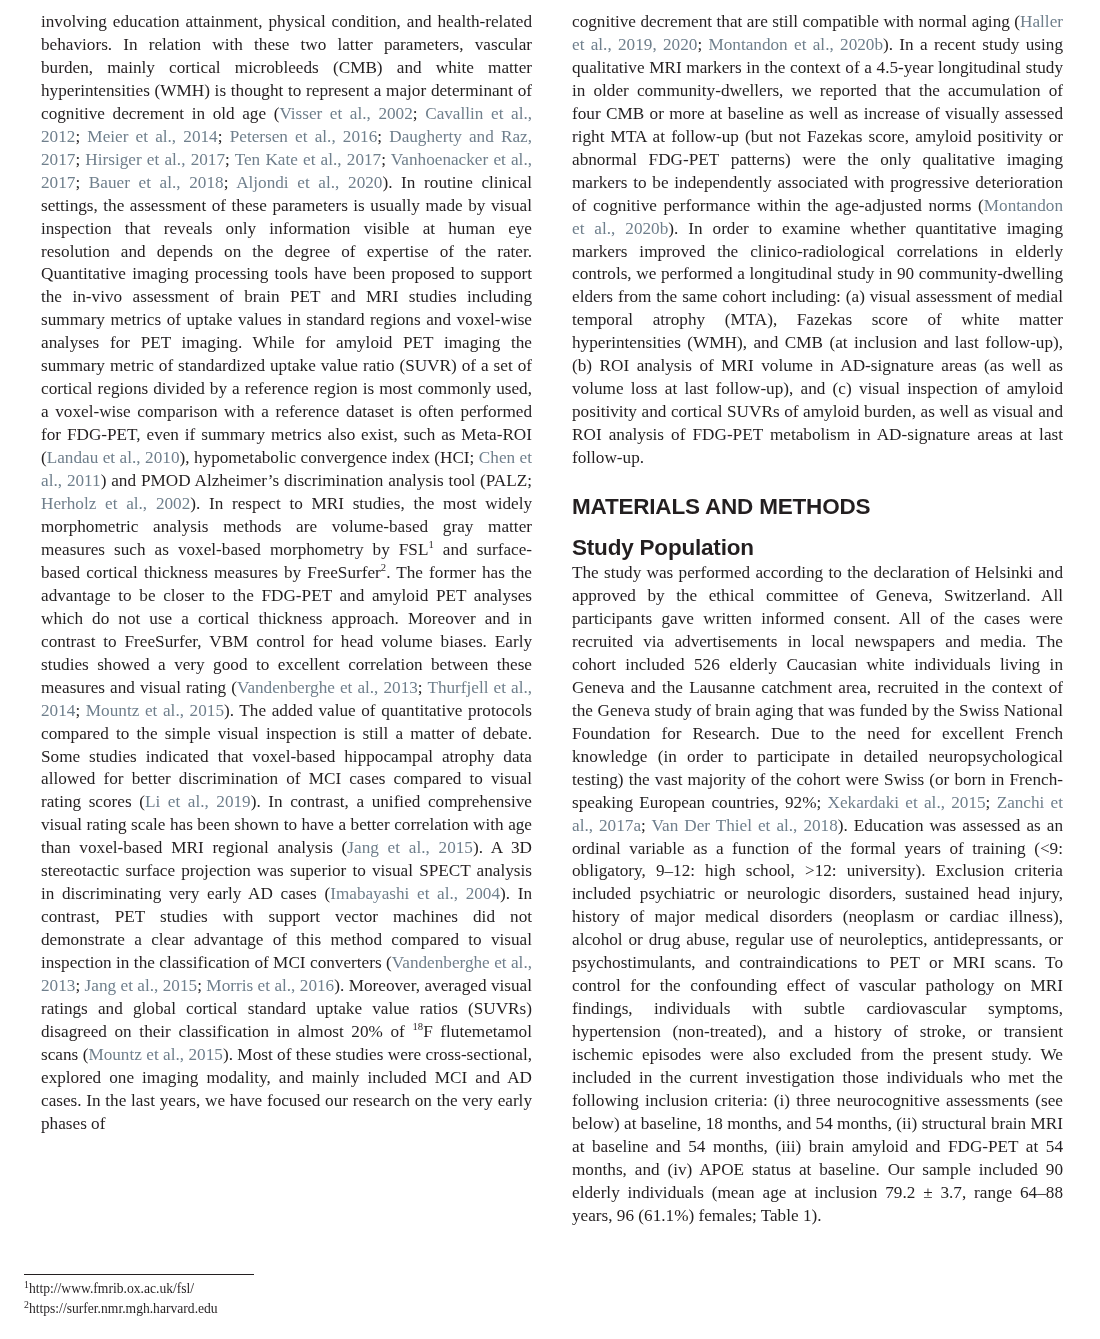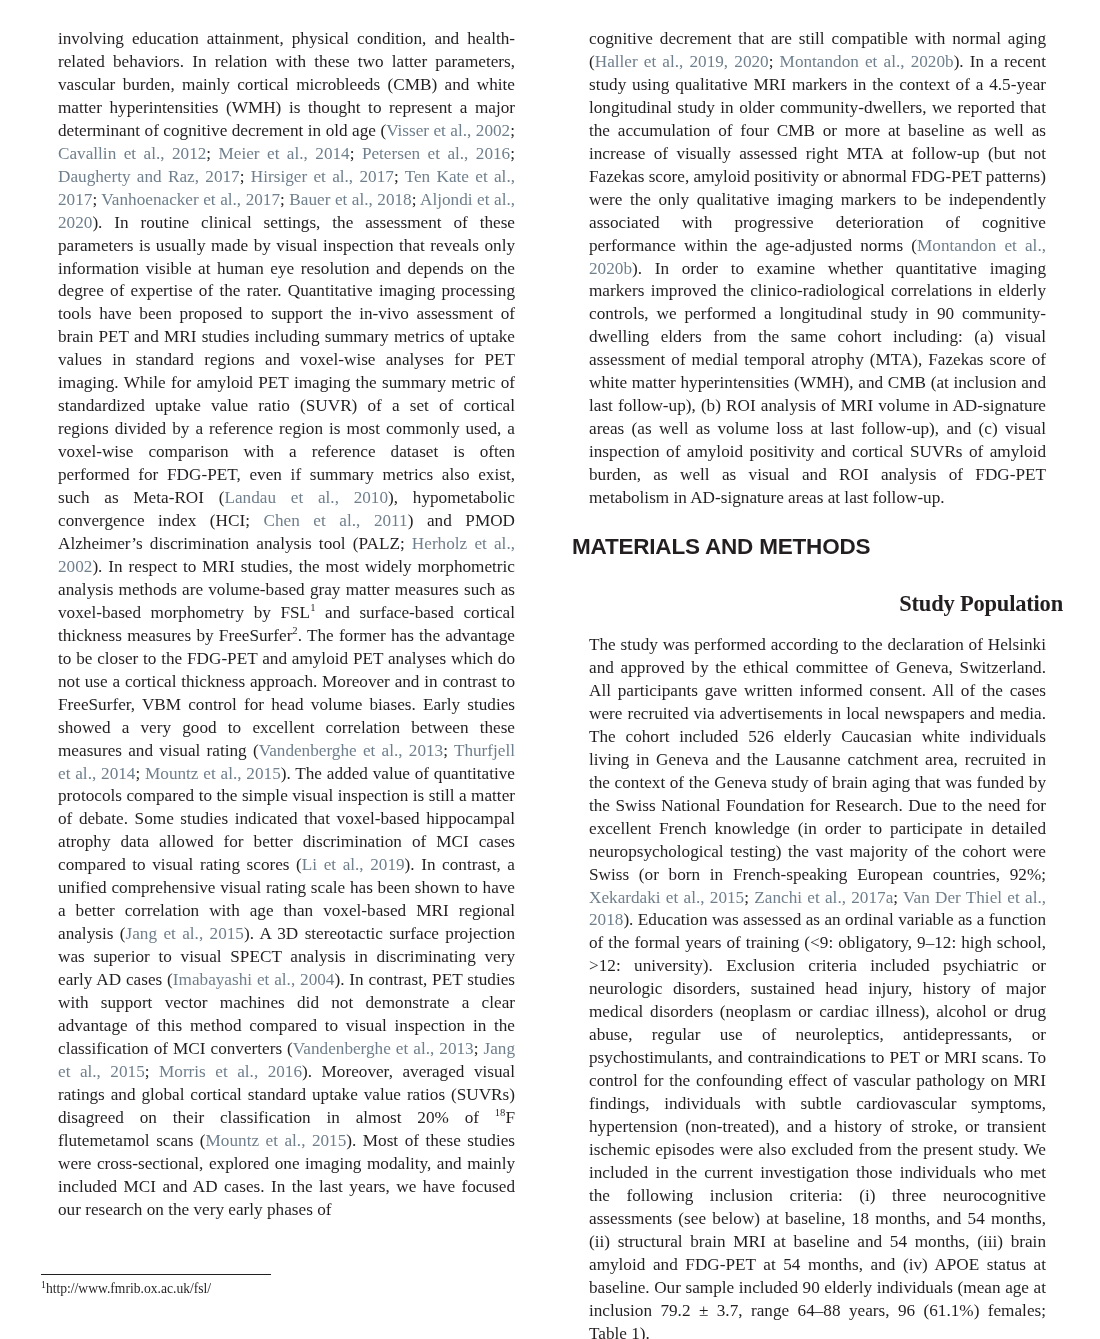--- a/index.html
+++ b/index.html
@@ -8,35 +8,35 @@
       font-family: "Liberation Serif", "DejaVu Serif", serif;
       color: #231f20;
     }
     .col {
       position: absolute; top: 11px; width: 491px;
       font-size: 17.2px; line-height: 22.95px;
       text-align: justify;
     }
     .col-left { left: 41px; }
     .col-right { left: 572px; }
-    .col p { margin: 17px; }
+    .col p { margin: 0; }
     .cite { color: #6f7f8c; text-decoration: none; cursor: pointer; }
     sup { font-size: 0.62em; line-height: 0; vertical-align: 0.62em; }
     .h1 {
       font-family: "Liberation Sans", "DejaVu Sans", sans-serif;
       font-weight: bold; font-size: 22.5px; line-height: 26px;
-      margin: 24px 0 31px 0; text-align: left; letter-spacing: -0.2px;
+      margin: 24px 0 15px 0; text-align: left; letter-spacing: -0.2px;
     }
     .h2 {
-      font-family: Liberation Serif, serif;
+      font-family: Liberation Sans, sans-serif;
       font-weight: bold; font-size: 22.5px; line-height: 26px;
-      margin: 0 0 1px 0; text-align: right; letter-spacing: -0.2px;
+      margin: 0 0 1px 0; text-align: left; letter-spacing: -0.2px;
     }
     .footnotes {
-      position: absolute; left: 41px; top: 1274px; width: 491px;
+      position: absolute; left: 24px; top: 1274px; width: 491px;
       font-size: 13.6px; line-height: 20px;
     }
     .fn-rule { width: 230px; height: 0; border-top: 1px solid #231f20; margin-bottom: 4px; }
     .fn sup { font-size: 0.72em; vertical-align: 0.5em; }
     .fn a { color: #231f20; text-decoration: none; }
     b.tbl { font-weight: normal; }
   </style>
 </head>
 <body>
 
@@ -49,13 +49,16 @@
   <div class="h1">MATERIALS AND METHODS</div>
   <div class="h2">Study Population</div>
   <p>The study was performed according to the declaration of Helsinki and approved by the ethical committee of Geneva, Switzerland. All participants gave written informed consent. All of the cases were recruited via advertisements in local newspapers and media. The cohort included 526 elderly Caucasian white individuals living in Geneva and the Lausanne catchment area, recruited in the context of the Geneva study of brain aging that was funded by the Swiss National Foundation for Research. Due to the need for excellent French knowledge (in order to participate in detailed neuropsychological testing) the vast majority of the cohort were Swiss (or born in French-speaking European countries, 92%; <a class="cite">Xekardaki et al., 2015</a>; <a class="cite">Zanchi et al., 2017a</a>; <a class="cite">Van Der Thiel et al., 2018</a>). Education was assessed as an ordinal variable as a function of the formal years of training (&lt;9: obligatory, 9–12: high school, &gt;12: university). Exclusion criteria included psychiatric or neurologic disorders, sustained head injury, history of major medical disorders (neoplasm or cardiac illness), alcohol or drug abuse, regular use of neuroleptics, antidepressants, or psychostimulants, and contraindications to PET or MRI scans. To control for the confounding effect of vascular pathology on MRI findings, individuals with subtle cardiovascular symptoms, hypertension (non-treated), and a history of stroke, or transient ischemic episodes were also excluded from the present study. We included in the current investigation those individuals who met the following inclusion criteria: (i) three neurocognitive assessments (see below) at baseline, 18 months, and 54 months, (ii) structural brain MRI at baseline and 54 months, (iii) brain amyloid and FDG-PET at 54 months, and (iv) APOE status at baseline. Our sample included 90 elderly individuals (mean age at inclusion 79.2 ± 3.7, range 64–88 years, 96 (61.1%) females; <b class="tbl">Table 1</b>).</p>
 </div>
 
 <div class="footnotes">
   <div class="fn-rule"></div>
   <div class="fn">
     <sup>1</sup><a>http://www.fmrib.ox.ac.uk/fsl/</a>
   </div>
+  <div class="fn">
+    <sup>2</sup><a>https://surfer.nmr.mgh.harvard.edu</a>
+  </div>
 </div>
 
 </body></html>

